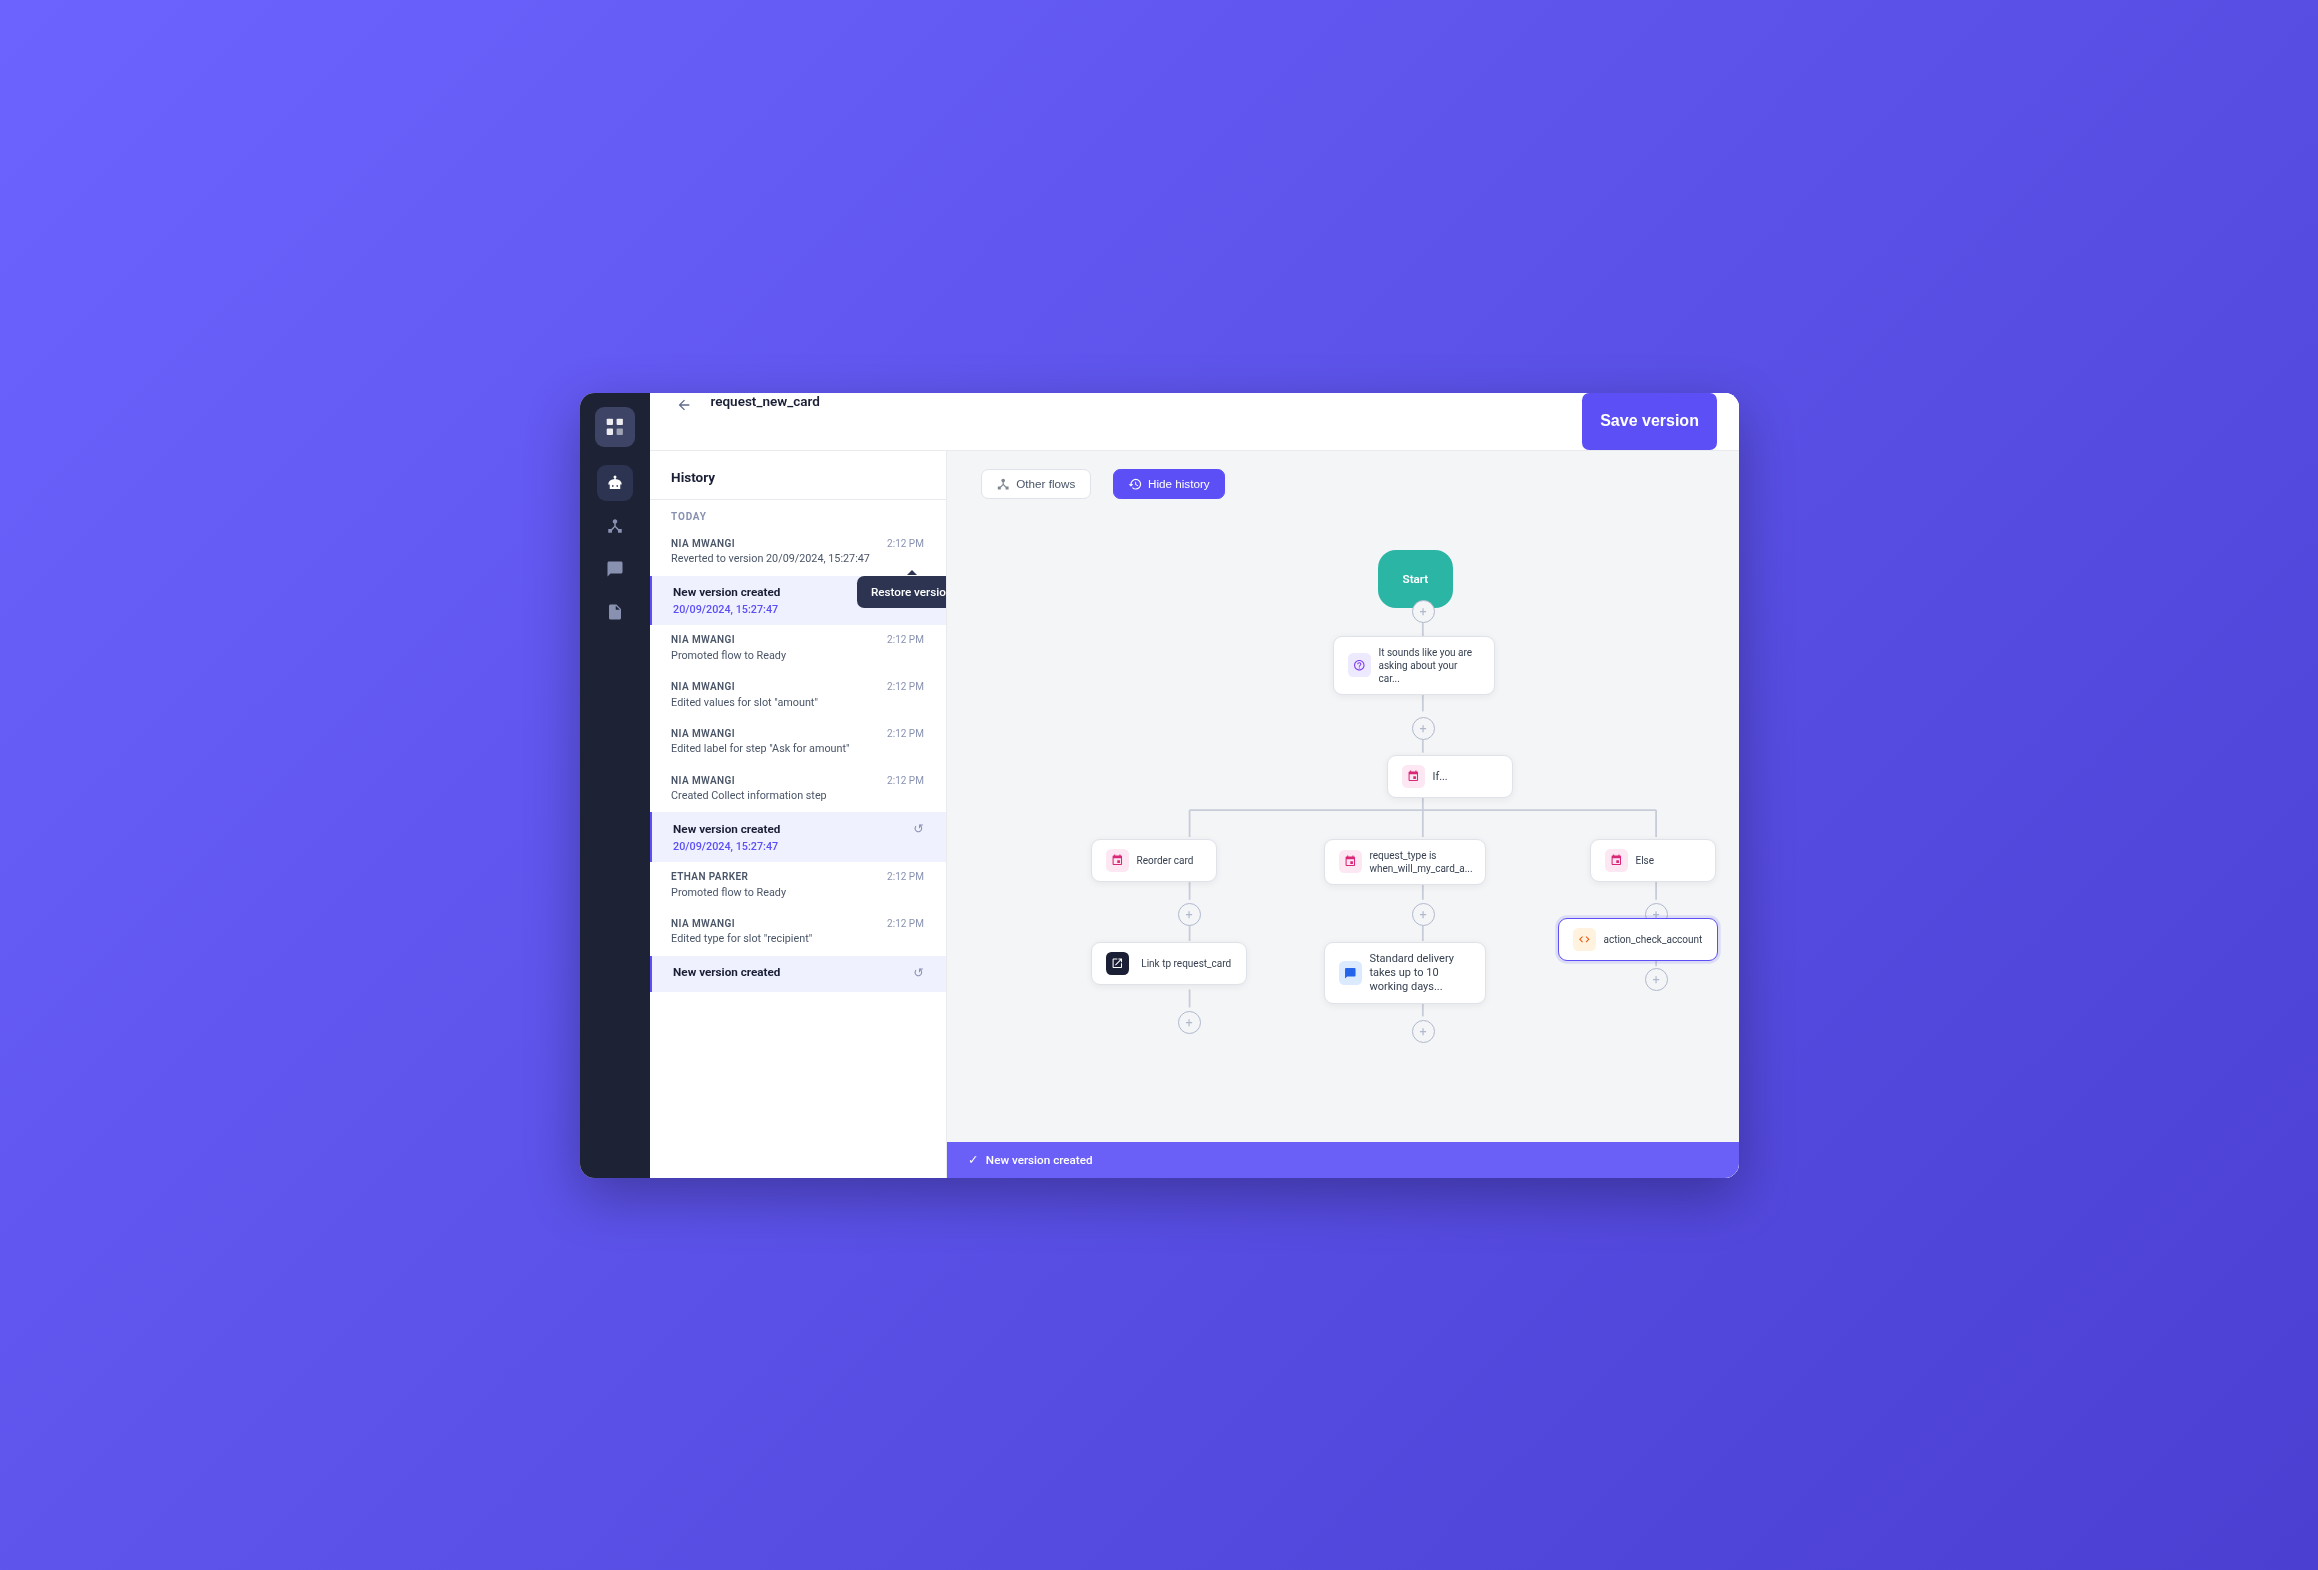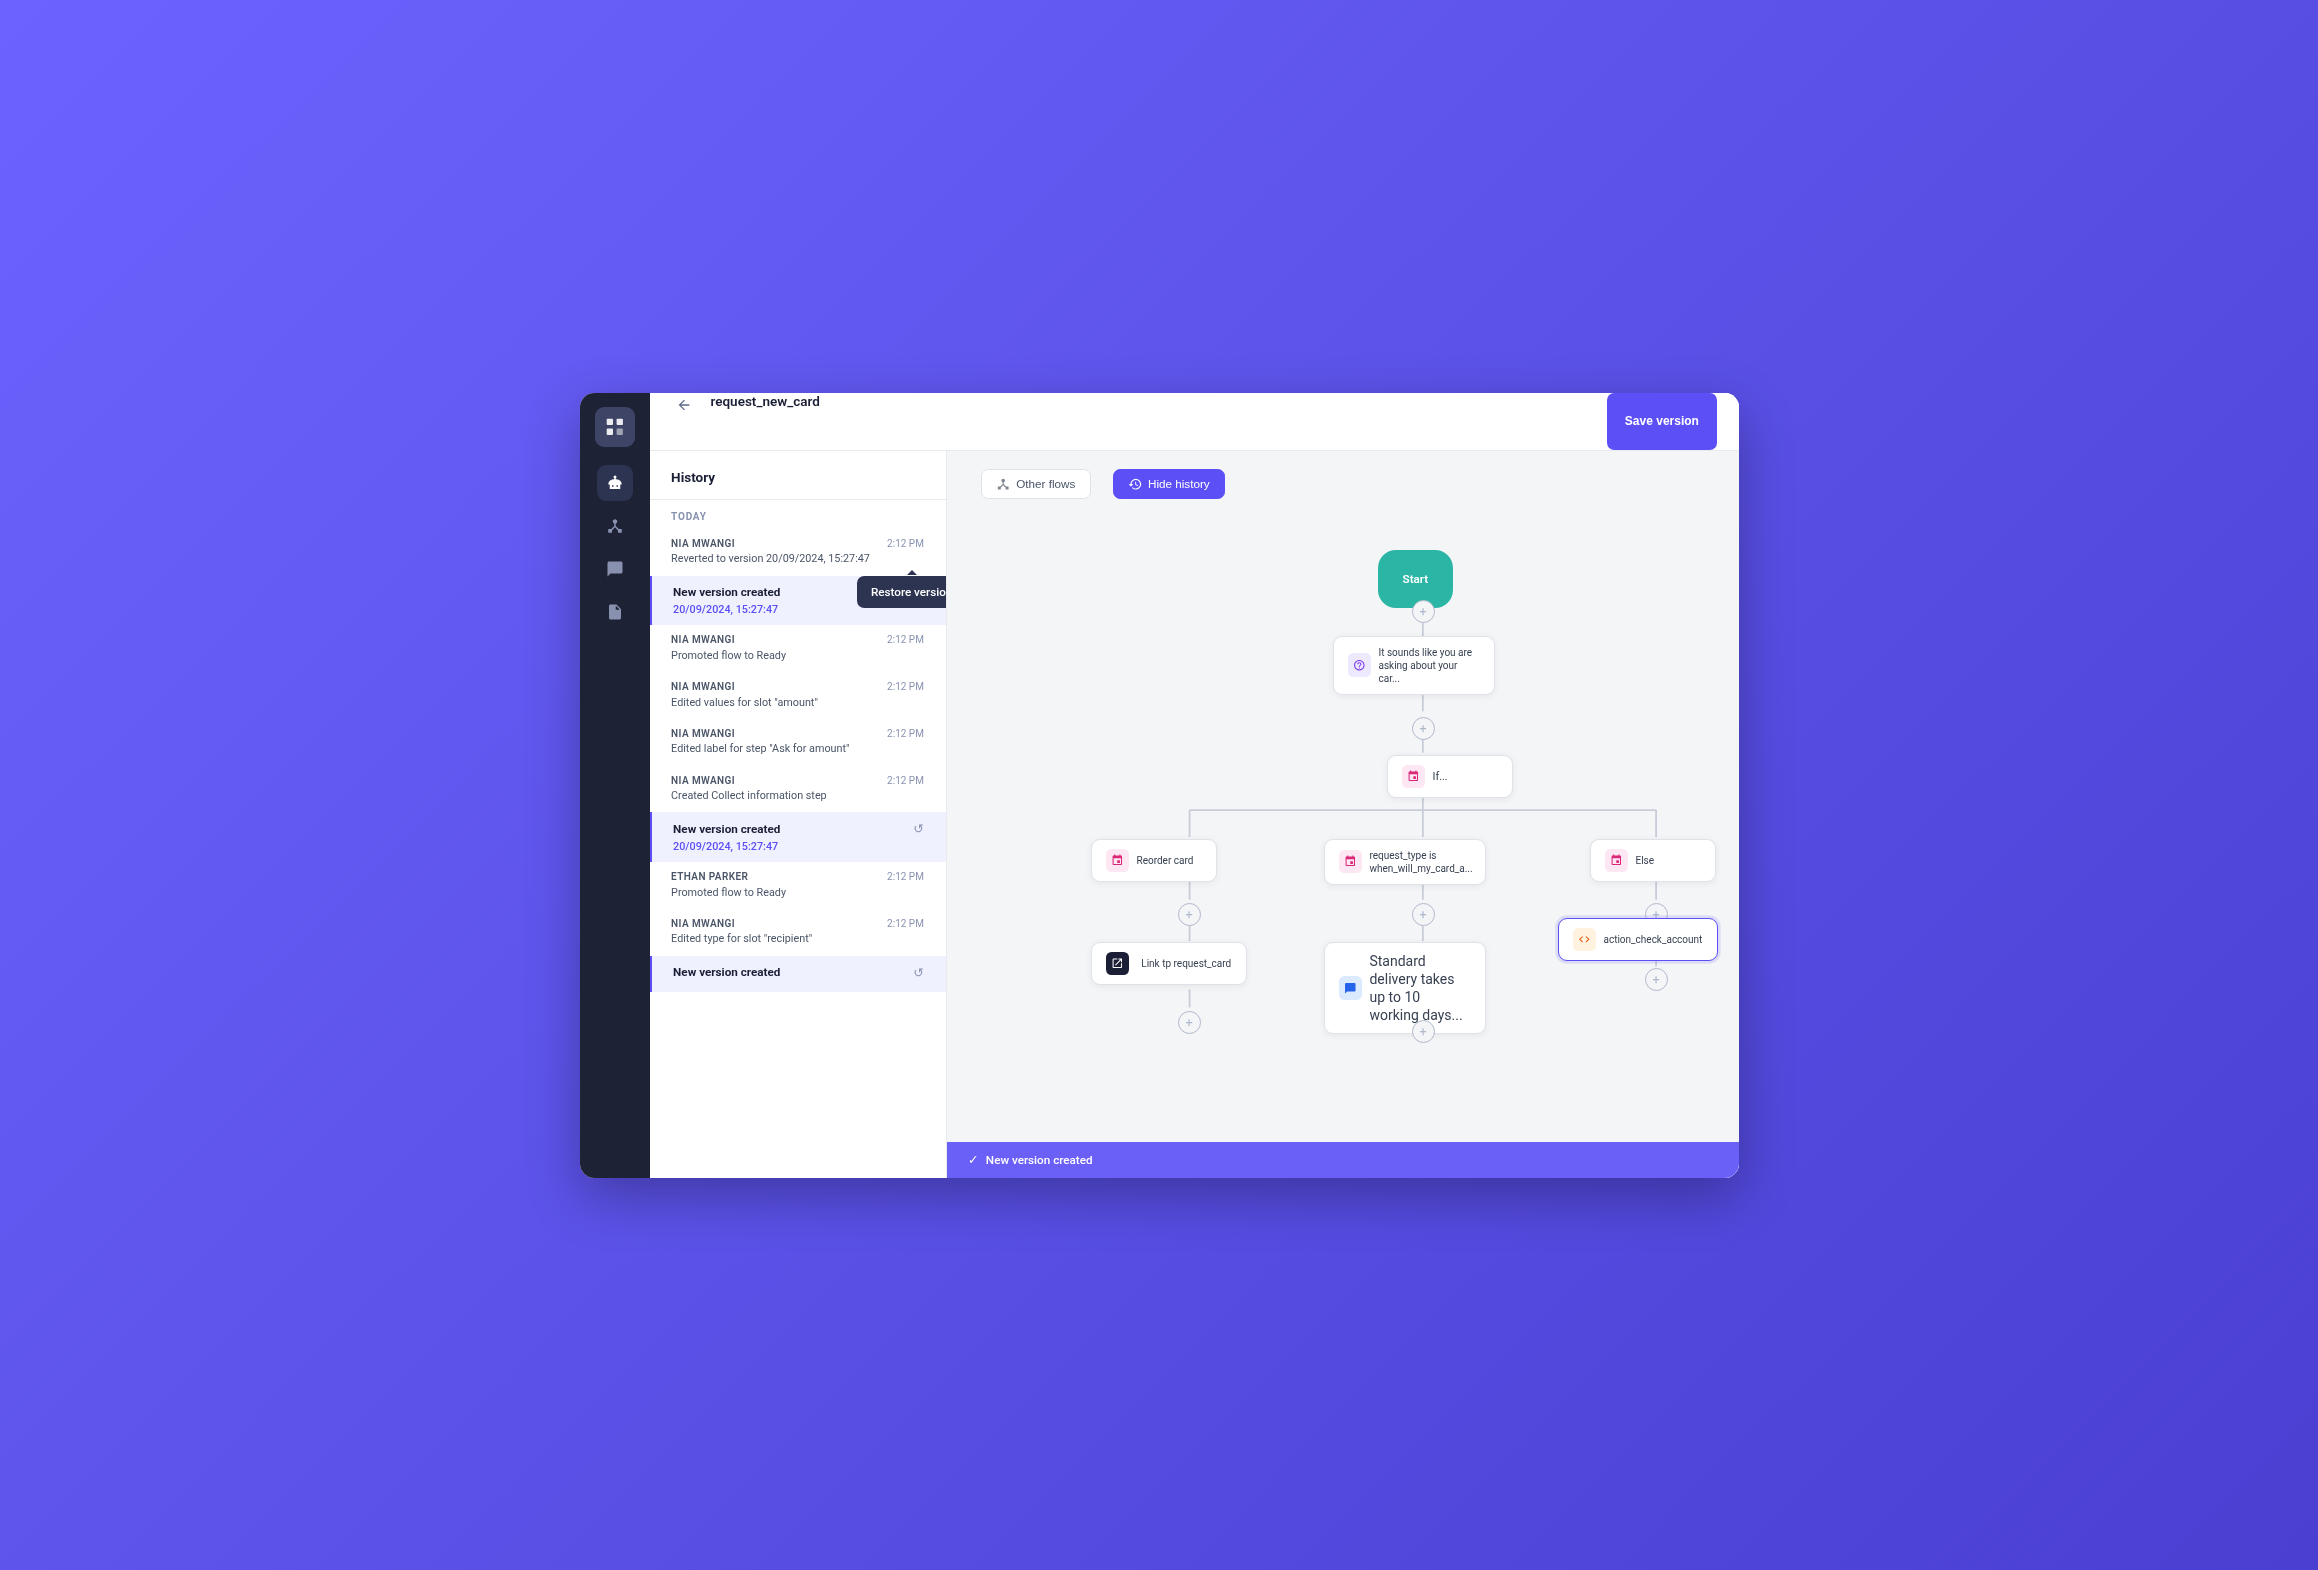--- a/index.html
+++ b/index.html
@@ -86,21 +86,21 @@
       font-weight: 600;
       color: #1a1f36;
       flex: 1;
     }
     .save-version-btn {
       background: #5b4ff5;
       color: #ffffff;
       border: none;
       border-radius: 7.2px;
       padding: 7.2px 18px;
-      font-size: 12px;
+      font-size: 16px;
       font-weight: 600;
       cursor: pointer;
     }
     
     .body-split {
       flex: 1;
       display: flex;
       overflow: hidden;
     }
     
@@ -580,21 +580,21 @@
             </div>
             <span style="font-size:10px;color:#374151;">Link tp request_card</span>
           </div>
 
           <div style="position:absolute;left:377px;top:428px;" class="node-box">
             <div class="node-icon" style="background:#dbeafe;">
               <svg width="12.6" height="12.6" viewBox="0 0 24 24" fill="#2563eb">
                   <path d="M20 2H4c-1.1 0-2 .9-2 2v18l4-4h14c1.1 0 2-.9 2-2V4c0-1.1-.9-2-2-2z"></path>
                 </svg>
             </div>
-            <span style="font-size:14px;color:#374151;line-height:1.3;">Standard delivery takes up to 10 working days...</span>
+            <span style="font-size:11px;color:#374151;line-height:1.3;">Standard delivery takes up to 10 working days...</span>
           </div>
 
           <div style="position:absolute;left:611px;top:404px;" class="node-box selected">
             <div class="node-icon icon-orange">
               <svg width="12.6" height="12.6" viewBox="0 0 24 24" fill="#ea580c">
                   <path d="M9.4 16.6L4.8 12l4.6-4.6L8 6l-6 6 6 6 1.4-1.4zm5.2 0l4.6-4.6-4.6-4.6L16 6l6 6-6 6-1.4-1.4z"></path>
                 </svg>
             </div>
             <span style="font-size:10px;color:#374151;">action_check_account</span>
           </div>

